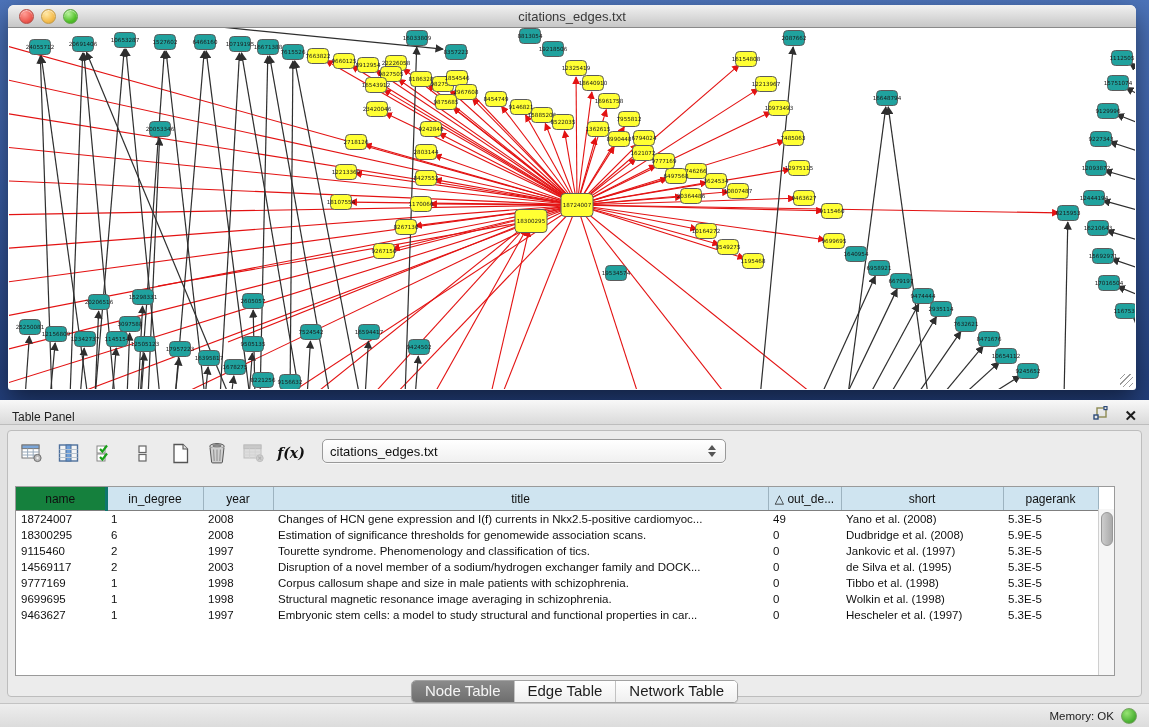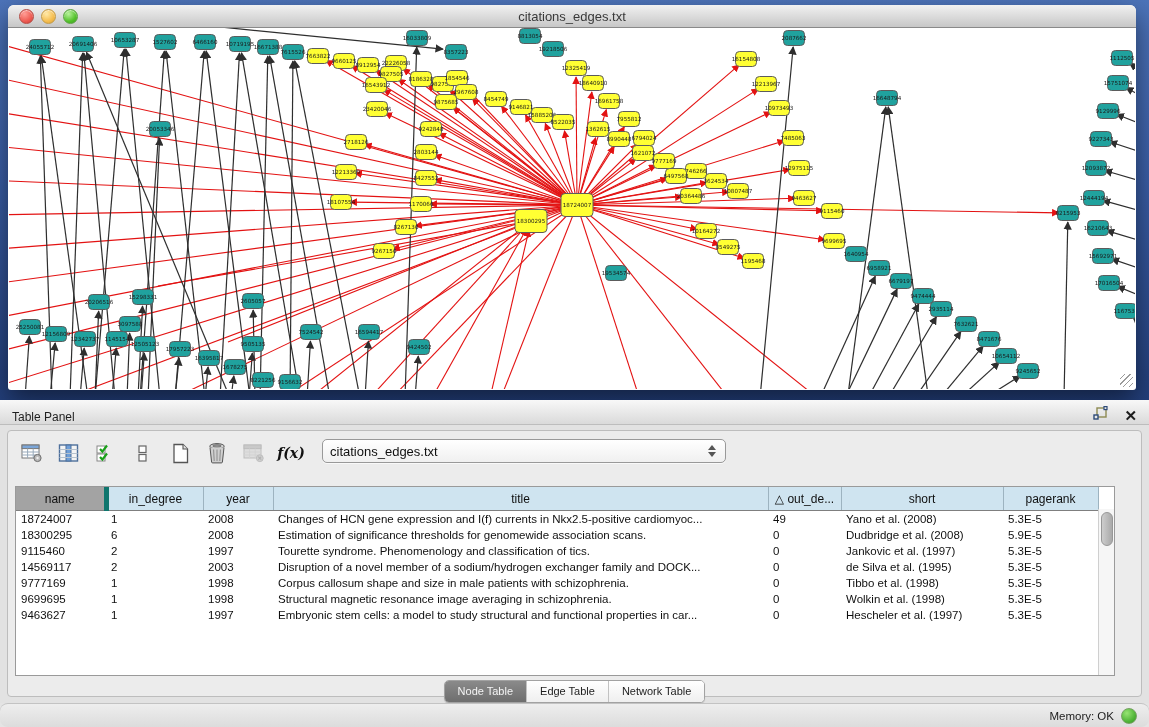--- a/index.html
+++ b/index.html
@@ -45,39 +45,39 @@
          padding:0 7px;font-size:13px;color:#101010;box-shadow:0 1px 0 rgba(255,255,255,.7);}
   .combo .arrows{margin-left:auto;display:flex;flex-direction:column;gap:2px;padding-right:2px;}
   .tri-up{width:0;height:0;border-left:4px solid transparent;border-right:4px solid transparent;border-bottom:5px solid #555;}
   .tri-dn{width:0;height:0;border-left:4px solid transparent;border-right:4px solid transparent;border-top:5px solid #555;}
 
   .table-outer{position:absolute;left:7px;top:55px;width:1098px;height:188px;
                background:#fff;border:1px solid #9a9a9a;overflow:hidden;}
   table.ntable{border-collapse:collapse;table-layout:fixed;width:1082px;}
   .ntable th{height:21px;background:#cfe4f0;border-right:1px solid #9db3c0;border-bottom:1px solid #7f7f7f;
              font-weight:normal;font-size:12px;color:#101010;text-align:center;overflow:hidden;white-space:nowrap;}
-  .ntable th.gray{background:#a3a3a3;border-right:5px solid #0f766e;}
+  .ntable th.gray{background:#15803d;border-right:3px solid #0f766e;}
   .ntable td{height:16px;padding:0 5px;font-size:11.5px;color:#101010;
              white-space:nowrap;overflow:hidden;text-overflow:clip;}
   .vscroll{position:absolute;top:22px;right:0;bottom:0;width:15px;background:#f6f6f6;border-left:1px solid #cfcfcf;}
   .vthumb{position:absolute;left:2px;top:3px;width:10px;height:32px;border-radius:6px;
           background:linear-gradient(90deg,#cdcdcd,#a9a9a9);border:1px solid #979797;}
 
   .tabs{position:absolute;left:0;right:0;top:249px;display:flex;justify-content:center;}
   .seg{display:flex;border:1px solid #a2a2a2;border-radius:5px;overflow:hidden;background:#fff;
        box-shadow:0 1px 1px rgba(0,0,0,.15);}
-  .seg-item{padding:2px 13px 3px;font-size:11px;color:#1d1d1d;background:linear-gradient(#ffffff,#efefef);
+  .seg-item{padding:2px 13px 3px;font-size:15px;color:#1d1d1d;background:linear-gradient(#ffffff,#efefef);
             border-left:1px solid #c2c2c2;line-height:16px;}
   .seg-item:first-child{border-left:none;}
   .seg-item.active{background:linear-gradient(#8a8a8a,#6e6e6e);color:#f4f4f4;}
 
   
   .status-bar{position:absolute;left:0;top:703px;width:1149px;height:24px;
               background:linear-gradient(#eeeeee,#dcdcdc);border-top:1px solid #c3c3c3;
-              display:flex;align-items:center;justify-content:flex-end;padding:0 12px;gap:7px;box-sizing:border-box;border-radius:8px;}
+              display:flex;align-items:center;justify-content:flex-end;padding:0 12px;gap:7px;box-sizing:border-box;}
   .mem-label{font-size:11.5px;color:#1c1c1c;}
   .mem-dot{width:14px;height:14px;border-radius:50%;
            background:radial-gradient(circle at 35% 30%,#97e473,#4db235 65%,#3b9426);
            border:1px solid #76a163;}
 </style>
 </head>
 <body>
 
 <div class="desktop">
   <div class="gwindow">

